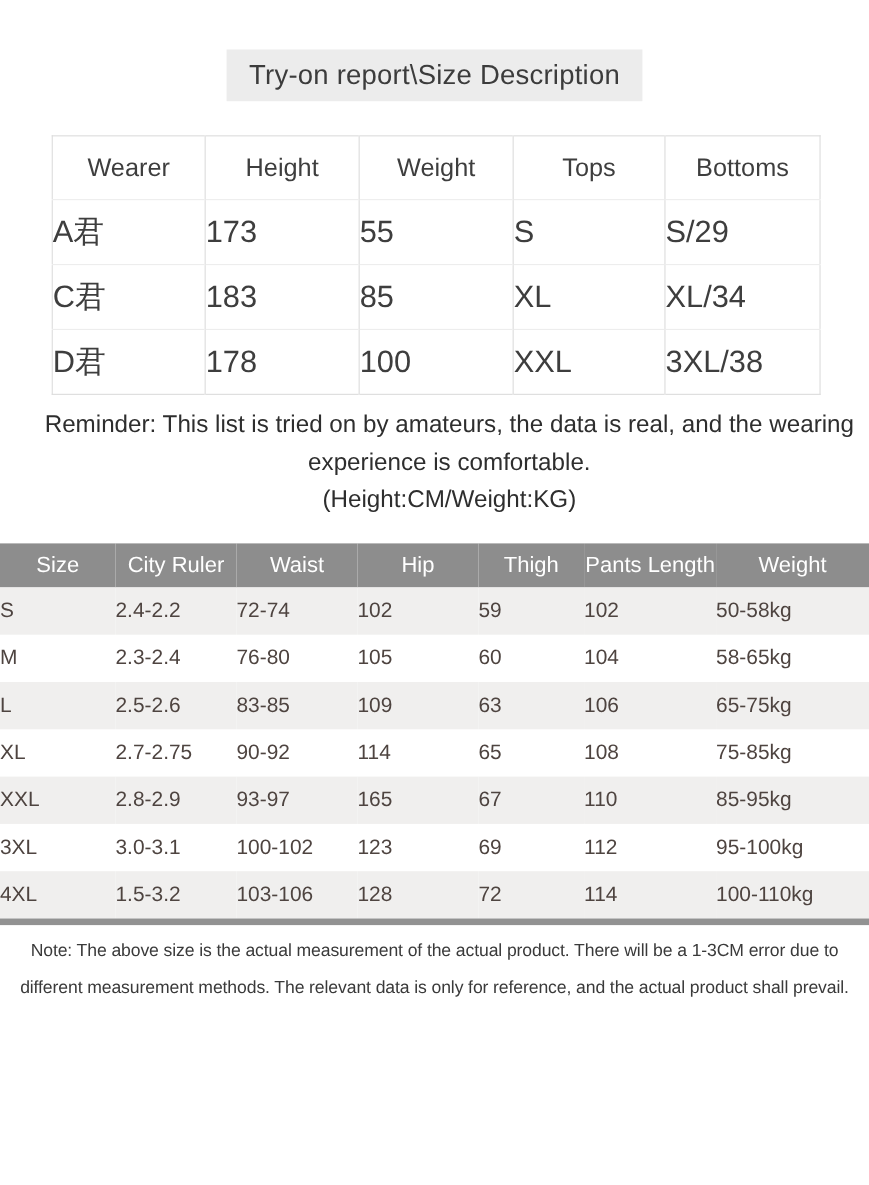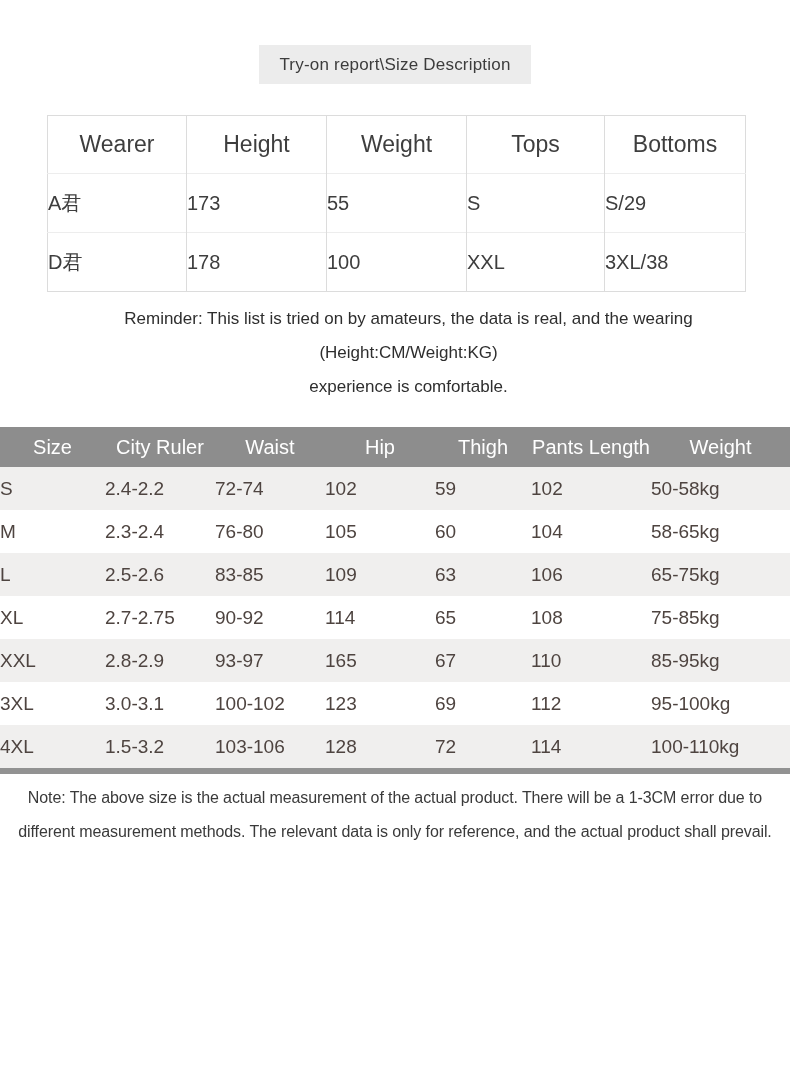--- a/index.html
+++ b/index.html
@@ -8,21 +8,21 @@
     background:#ffffff;
     font-family:"Liberation Sans","DejaVu Sans",sans-serif;
     color:#3e3e3e;
     overflow:hidden;
   }
   .title-wrap{text-align:center;padding-top:45px;}
   .page-title{
     display:inline-block;
     background:#ececec;
     color:#3c3c3c;
-    font-size:17px;
+    font-size:25px;
     line-height:1;
     padding:11px 20px;
     letter-spacing:0.2px;
   }
   
   table.tryon{
     border-collapse:collapse;
     table-layout:fixed;
     width:698px;
     margin:31px 0 0 47px;
@@ -34,29 +34,29 @@
     font-weight:400;
   }
   table.tryon th:first-child,table.tryon td:first-child{border-left:none;}
   table.tryon thead th{
     height:57px;
     font-size:23px;
     color:#3e3e3e;
   }
   table.tryon tbody td{
     height:58px;
-    font-size:20px;
+    font-size:28px;
     color:#3e3e3e;
     border-top:1px solid #ededed;
   }
   
   .reminder{
     margin-top:10px;
     text-align:center;
-    font-size:17px;
+    font-size:22px;
     line-height:34px;
     color:#2e2e2e;
     margin-left:27px;
   }
   
   .size-heading{
     margin:32px 0 0 18px;
     font-size:19px;
     color:#1f1f1f;
     letter-spacing:0.3px;
@@ -123,33 +123,40 @@
       </thead>
     <tbody id="tryon-body">
         <tr>
           <td>A君</td>
           <td>173</td>
           <td>55</td>
           <td>S</td>
           <td>S/29</td>
         </tr>
         <tr>
+          <td>C君</td>
+          <td>183</td>
+          <td>85</td>
+          <td>XL</td>
+          <td>XL/34</td>
+        </tr>
+        <tr>
           <td>D君</td>
           <td>178</td>
           <td>100</td>
           <td>XXL</td>
           <td>3XL/38</td>
         </tr>
       </tbody>
   </table>
 
   <div class="reminder">
     <div>Reminder: This list is tried on by amateurs, the data is real, and the wearing</div>
+    <div>experience is comfortable.</div>
     <div>(Height:CM/Weight:KG)</div>
-    <div>experience is comfortable.</div>
   </div>
 
 
   <table class="sizes">
     <colgroup>
       <col style="width:105px">
         <col style="width:110px">
         <col style="width:110px">
       <col style="width:110px">
         <col style="width:96px">

